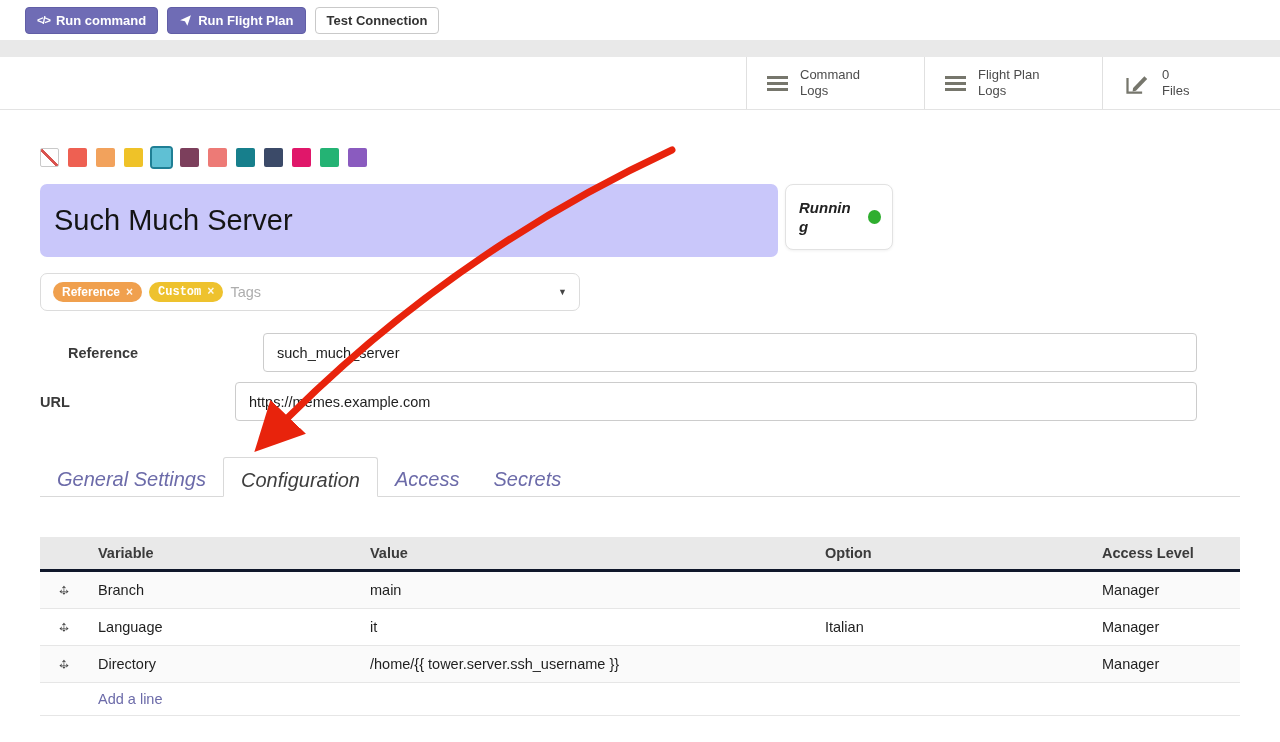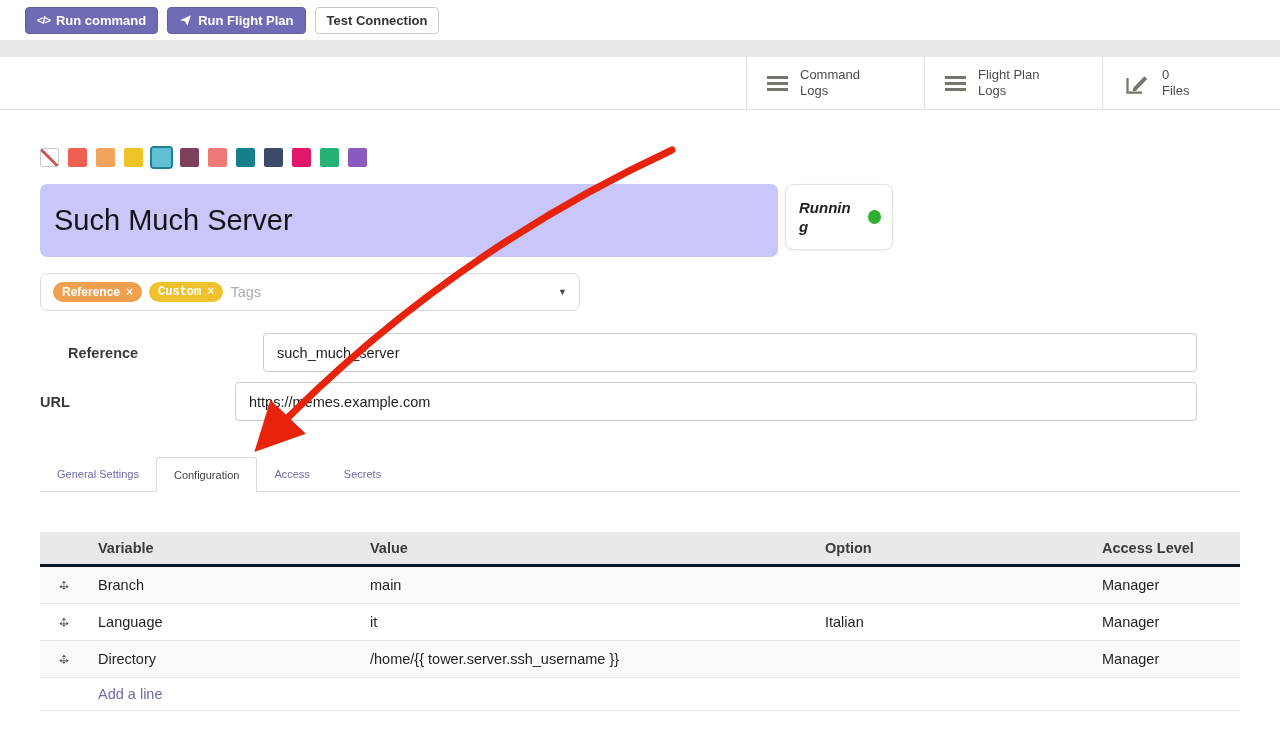--- a/index.html
+++ b/index.html
@@ -54,21 +54,21 @@
   .caret { margin-left:auto; font-size:9px; color:#444; cursor:pointer; }
 
   .field-row { display:flex; align-items:center; margin-top:10px; }
   .field-row.first { margin-top:22px;margin-left:28px; }
   .field-label { width:195px; font-weight:bold; color:#3a3a3a; font-size:14.5px; }
   .field-input { flex:1; height:39px; border:1px solid #ccc; border-radius:4px; margin-right:43px;
     font-size:14.5px; color:#1d1d1d; padding:0 13px; display:flex; align-items:center; background:#fff; }
 
   
   .tabs { margin-top:36px; display:flex; border-bottom:1px solid #d9d9d9; }
-  .tab { padding:11px 17px 10px; font-size:11px; color:#6c6ba9; cursor:pointer; margin-bottom:-1px; }
+  .tab { padding:11px 17px 4px; font-size:20px; color:#6c6ba9; cursor:pointer; margin-bottom:-1px;font-style:italic; }
   .tab.active { background:#fff; border:1px solid #d9d9d9; border-bottom:1px solid #fff;
     border-radius:3px 3px 0 0; color:#3f3f3f; }
 
   
   table.config-table { margin-top:40px; border-collapse:collapse; width:1200px; font-size:14.5px; table-layout:fixed; }
   .config-table th { background:#e9e9e9; text-align:left; font-weight:bold; color:#3b3b3b;
     padding:8px 10px; border-bottom:3px solid #0f172a; }
   .config-table td { padding:8px 10px; border-bottom:1px solid #e6e6e6; color:#1f1f1f;
     overflow:hidden; white-space:nowrap; }
   .config-table tbody tr:nth-child(odd) { background:#fafafa; }

